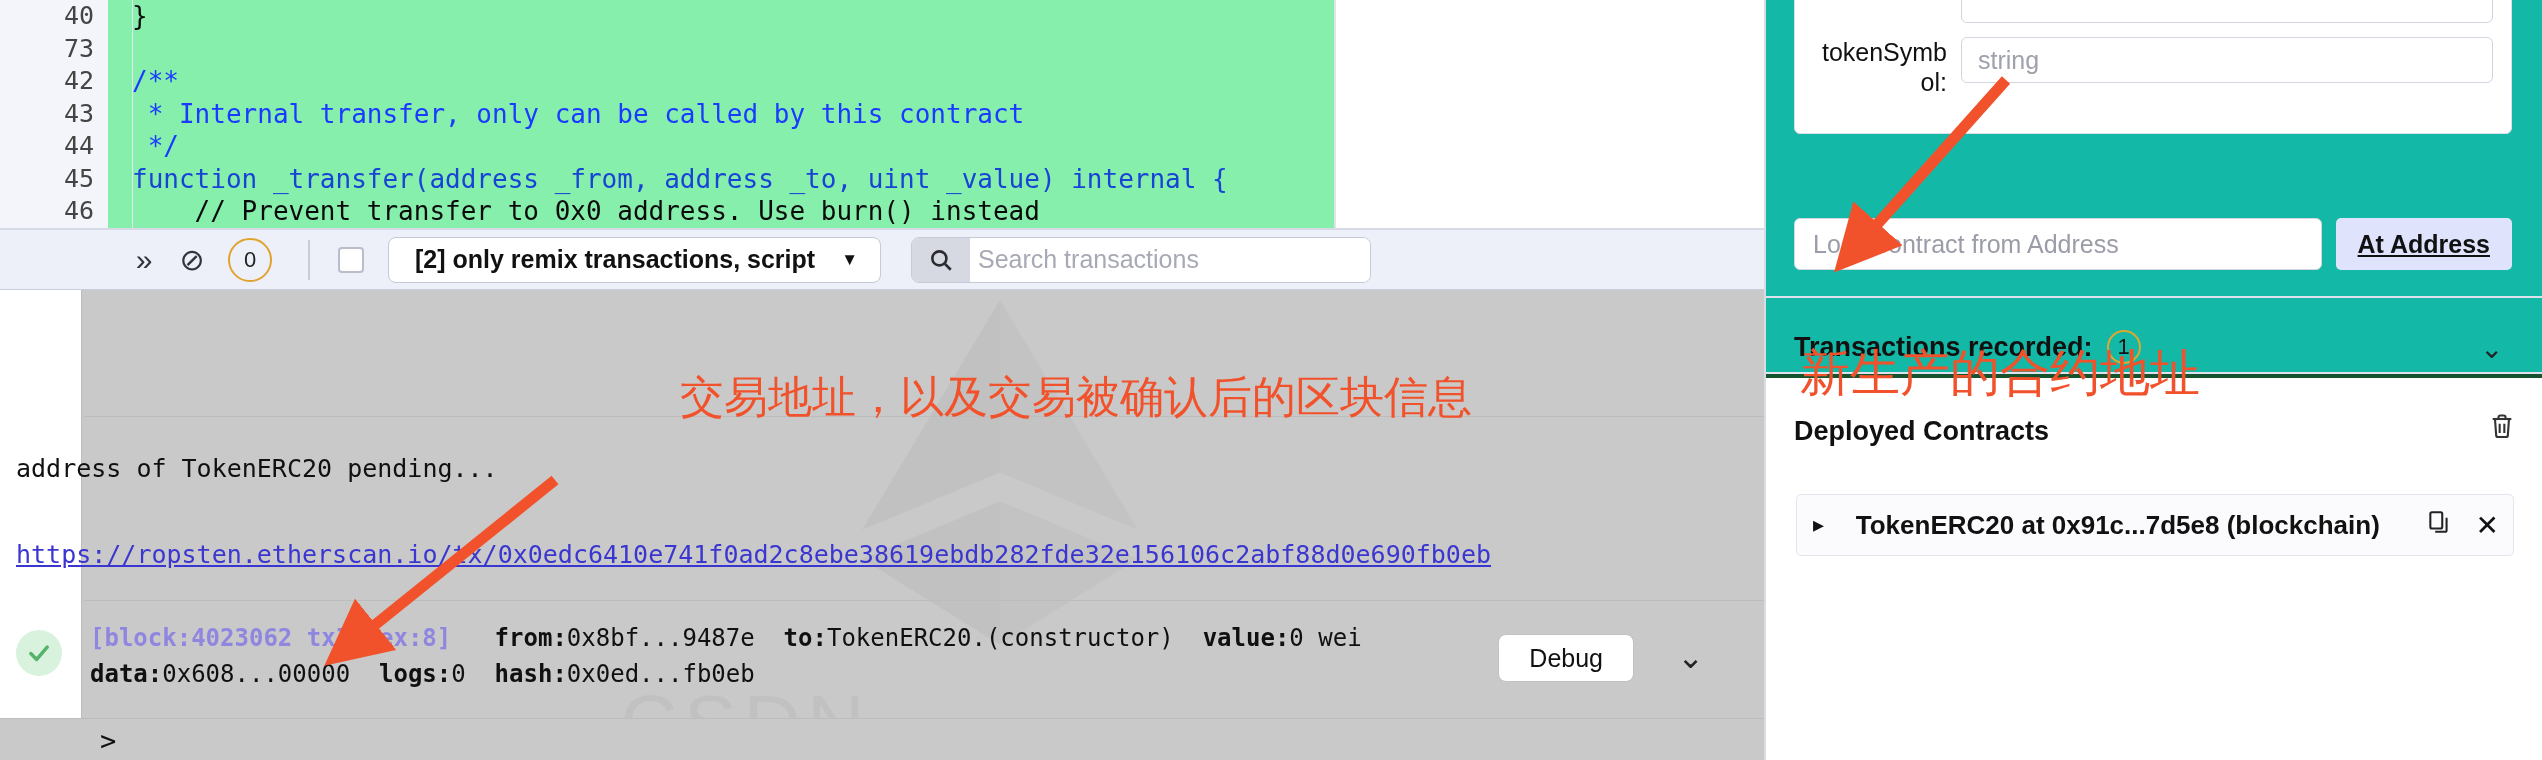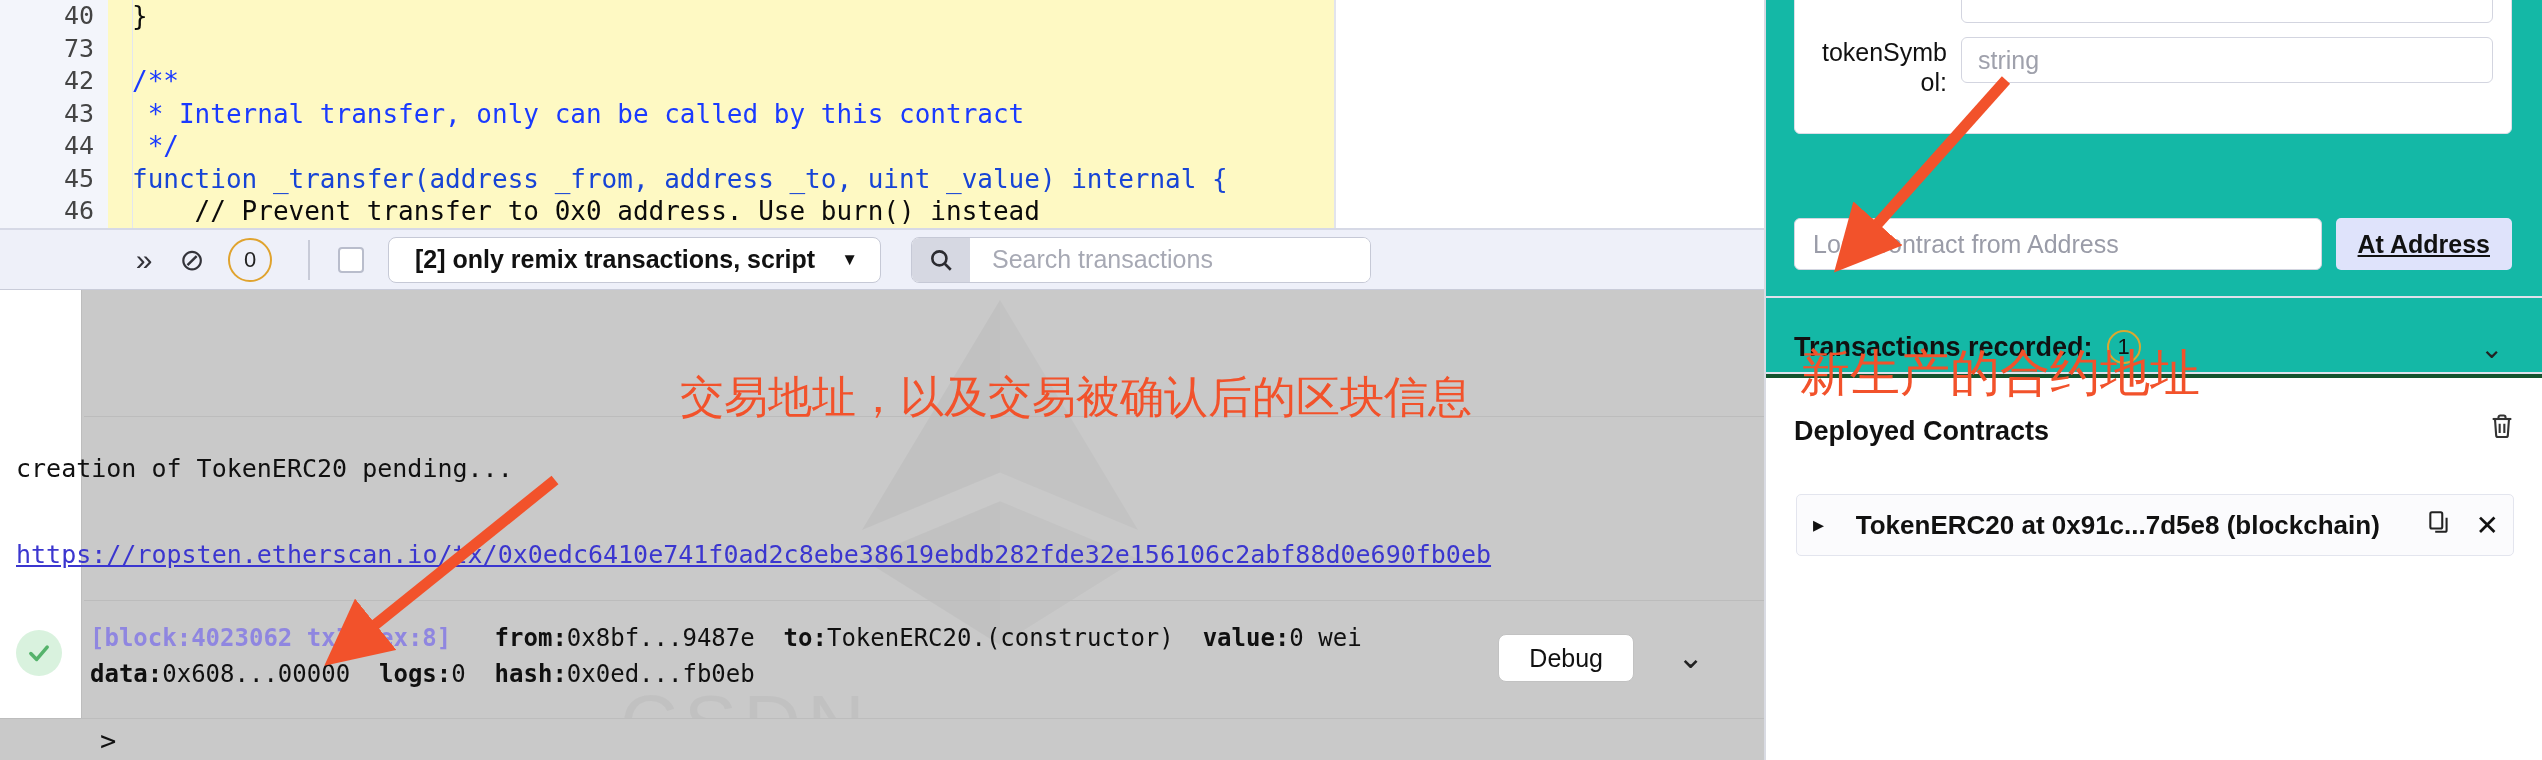--- a/index.html
+++ b/index.html
@@ -24,21 +24,21 @@
     position: relative;
     background: #fff;
     border-right: 2px solid #d9dbe3;
     overflow: hidden;
   }
 
   
   #editor {
     position: relative;
     height: 228px;
-    background: #fef9c3;
+    background: #86efac;
     overflow: hidden;
     font-family: "DejaVu Sans Mono", "Liberation Mono", monospace;
     font-size: 26px;
     line-height: 32.5px;
   }
   .code-row { display: flex; height: 32.5px; align-items: center; }
   .gutter {
     width: 108px;
     min-width: 108px;
     text-align: right;
@@ -142,21 +142,21 @@
     width: 58px; height: 46px;
     background: #d6d8e2;
     display: flex; align-items: center; justify-content: center;
     font-size: 26px; color: #2b2b30;
     cursor: pointer;
   }
   #search-input {
     flex: 1; height: 44px;
     border: none; outline: none;
     font-size: 25px;
-    padding-left: 22px;
+    padding-left: 8px;
     color: #111;
     background: #fff;
     font-family: "Liberation Sans", sans-serif;
   }
   #search-input::placeholder { color: #a7a9b4; }
 
   
   #terminal {
     position: relative;
     height: 470px;
@@ -544,21 +544,21 @@
 
       <svg id="eth-mark" viewBox="0 0 200 320">
         <polygon points="100,0 100,120 196,160" fill="#9b9b9b"></polygon>
         <polygon points="100,0 4,160 100,120" fill="#8c8c8c"></polygon>
         <polygon points="100,140 100,240 196,180" fill="#9b9b9b"></polygon>
         <polygon points="100,140 4,180 100,240" fill="#8c8c8c"></polygon>
       </svg>
 
       <div id="term-rule"></div>
 
-      <div id="pending-text">creation of TokenERC20 pending...</div>
+      <div id="pending-text">address of TokenERC20 pending...</div>
 
       <a id="tx-link" href="#">https://ropsten.etherscan.io/tx/0x0edc6410e741f0ad2c8ebe38619ebdb282fde32e156106c2abf88d0e690fb0eb</a>
 
       <div id="tx-rule"></div>
 
       <div id="tx-row">
         <div id="tx-status">
           <svg viewBox="0 0 24 24" fill="none" stroke="#55b36b" stroke-width="3" stroke-linecap="round" stroke-linejoin="round">
             <polyline points="5,12.5 10,17.5 19,7"></polyline>
           </svg>

